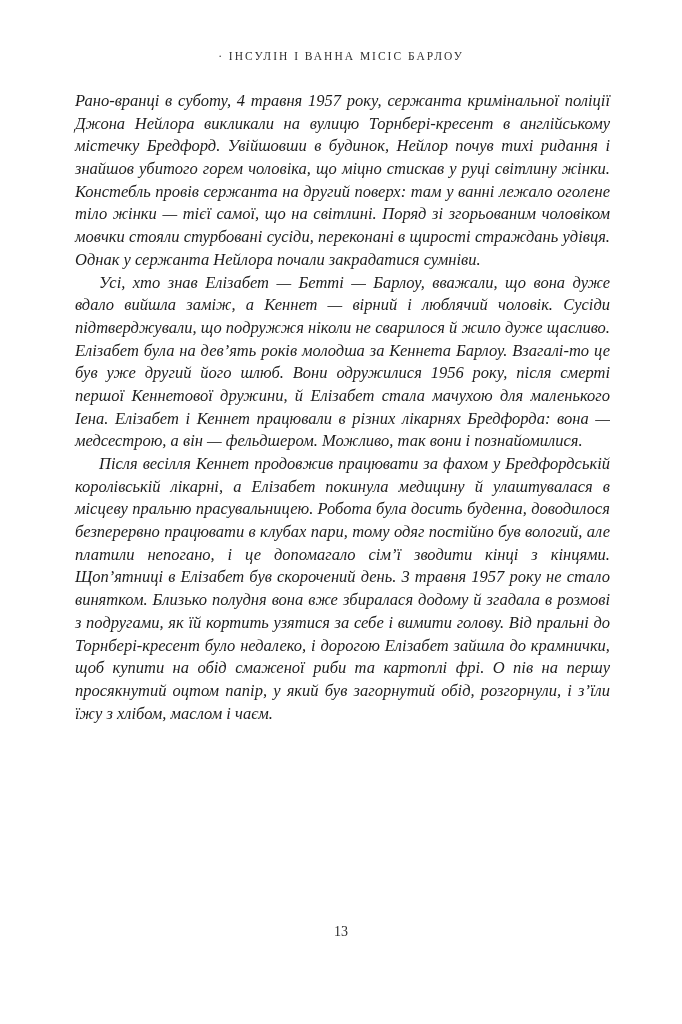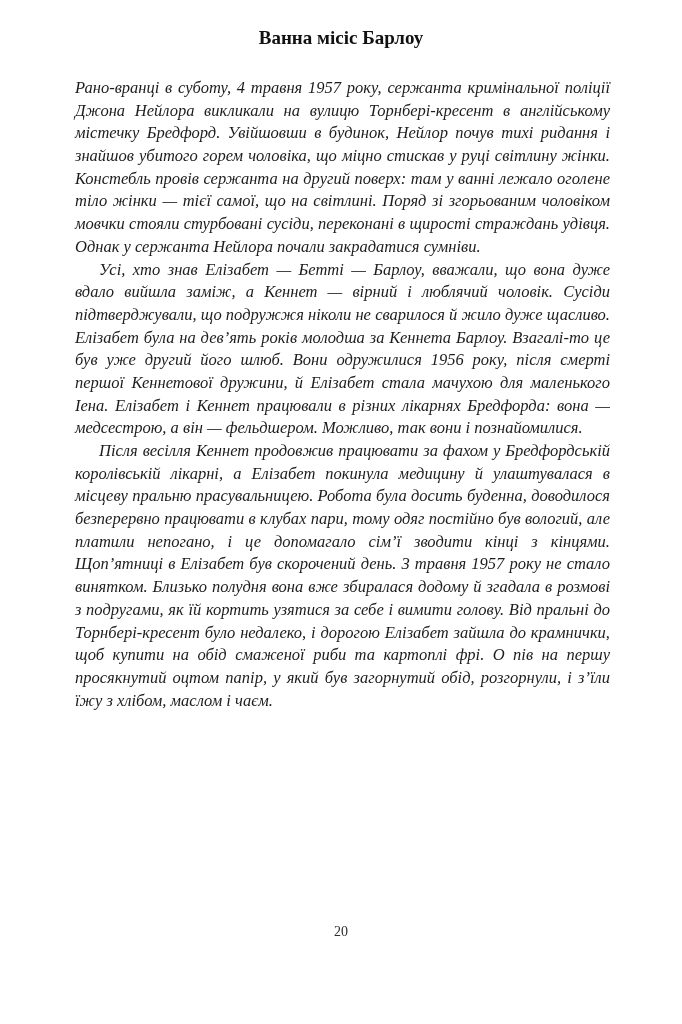--- a/index.html
+++ b/index.html
@@ -47,24 +47,24 @@
     text-align: center;
     font-size: 14px;
     color: #2e2e2e;
   }
 </style>
 </head>
 <body>
 
 <div class="page">
 
+  <div class="running-head">· ІНСУЛІН І ВАННА МІСІС БАРЛОУ</div>
 
-  <h1 class="chapter-title">Ванна місіс Барлоу</h1>
 
   <div class="body-text">
     <p>Рано-вранці в суботу, 4 травня 1957 року, сержанта кримінальної поліції Джона Нейлора викликали на вулицю Торнбері-кресент в англійському містечку Бредфорд. Увійшовши в будинок, Нейлор почув тихі ридання і знайшов убитого горем чоловіка, що міцно стискав у руці світлину жінки. Констебль провів сержанта на другий поверх: там у ванні лежало оголене тіло жінки — тієї самої, що на світлині. Поряд зі згорьованим чоловіком мовчки стояли стурбовані сусіди, переконані в щирості страждань удівця. Однак у сержанта Нейлора почали закрадатися сумніви.</p>
     <p>Усі, хто знав Елізабет — Бетті — Барлоу, вважали, що вона дуже вдало вийшла заміж, а Кеннет — вірний і люблячий чоловік. Сусіди підтверджували, що подружжя ніколи не сварилося й жило дуже щасливо. Елізабет була на дев’ять років молодша за Кеннета Барлоу. Взагалі-то це був уже другий його шлюб. Вони одружилися 1956 року, після смерті першої Кеннетової дружини, й Елізабет стала мачухою для маленького Іена. Елізабет і Кеннет працювали в різних лікарнях Бредфорда: вона — медсестрою, а він — фельдшером. Можливо, так вони і познайомилися.</p>
     <p>Після весілля Кеннет продовжив працювати за фахом у Бредфордській королівській лікарні, а Елізабет покинула медицину й улаштувалася в місцеву пральню прасувальницею. Робота була досить буденна, доводилося безперервно працювати в клубах пари, тому одяг постійно був вологий, але платили непогано, і це допомагало сім’ї зводити кінці з кінцями. Щоп’ятниці в Елізабет був скорочений день. 3 травня 1957 року не стало винятком. Близько полудня вона вже збиралася додому й згадала в розмові з подругами, як їй кортить узятися за себе і вимити голову. Від пральні до Торнбері-кресент було недалеко, і дорогою Елізабет зайшла до крамнички, щоб купити на обід смаженої риби та картоплі фрі. О пів на першу просякнутий оцтом папір, у який був загорнутий обід, розгорнули, і з’їли їжу з хлібом, маслом і чаєм.</p>
   </div>
 
-  <div class="page-number">20</div>
+  <div class="page-number">13</div>
 
 </div>
 
 </body></html>

